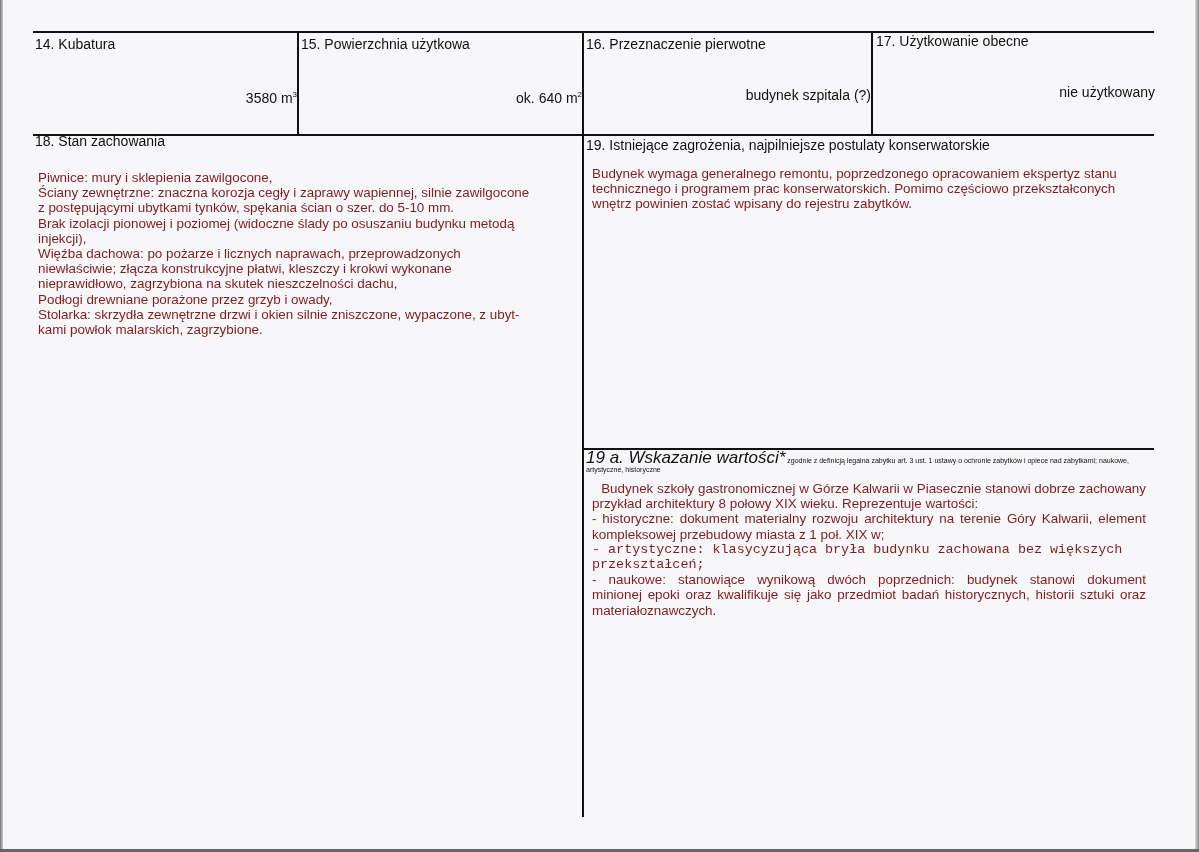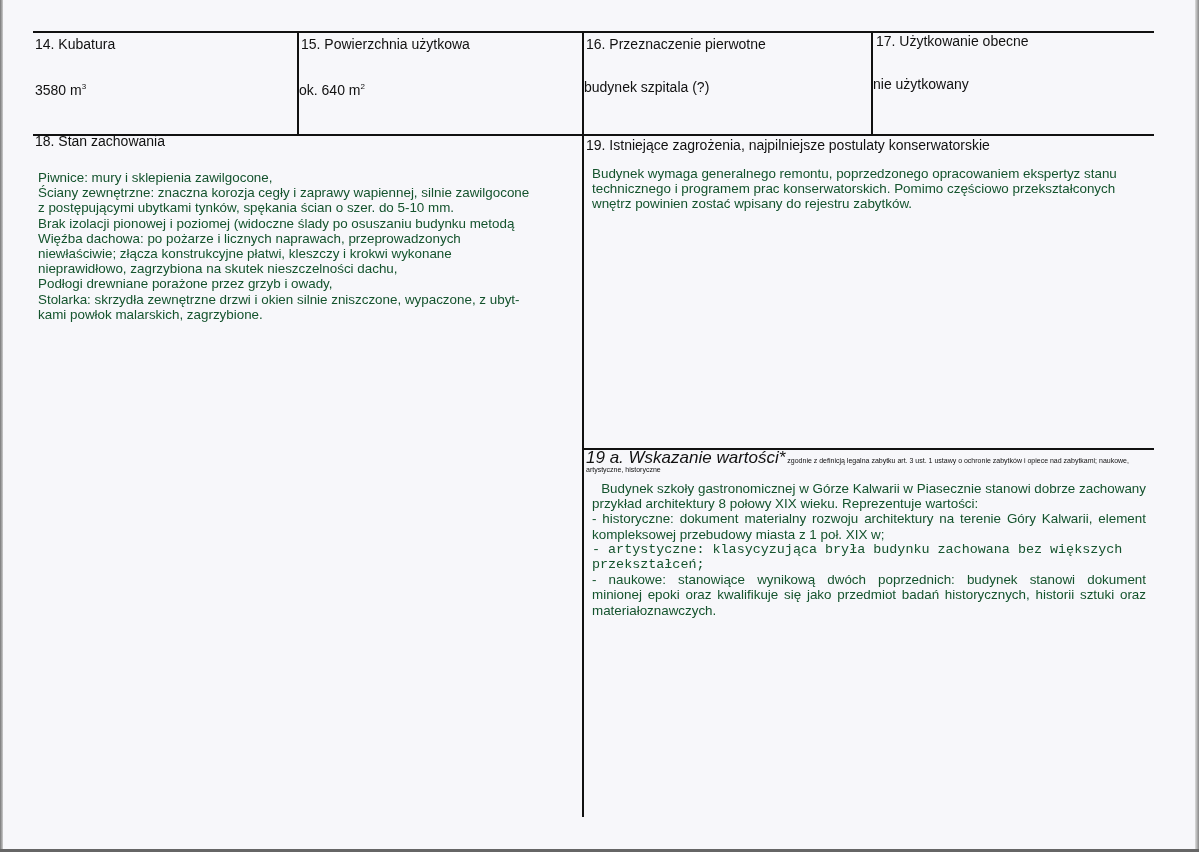--- a/index.html
+++ b/index.html
@@ -41,32 +41,33 @@
       position: absolute;
       font-size: 14px;
       line-height: 12px;
       color: #111;
       white-space: nowrap;
     }
     .cell-value {
       position: absolute;
       font-size: 14px;
       line-height: 16px;
-      text-align: left;
+      text-align: right;
       color: #111;
+      margin-top: 8px;
     }
     .cell-value sup {
       font-size: 8px;
       vertical-align: 6px;
     }
     .body-text {
       position: absolute;
       font-size: 13.4px;
       line-height: 15.2px;
-      color: #14532d;
+      color: #7f1d1d;
     }
     .body-text p {
       margin: 0;
     }
     .justify p {
       text-align: justify;
     }
     .label-19a {
       position: absolute;
       font-size: 7px;
@@ -118,20 +119,21 @@
     <div class="cell-value" style="left:873px; top:76px; width:282px;">nie użytkowany</div>
   </div>
 
   <div>
     <div class="cell-label" style="left:35px; top:135px;">18. Stan zachowania</div>
     <div class="body-text" style="left:38px; top:170px; width:540px;">
       <p>Piwnice: mury i sklepienia zawilgocone,</p>
       <p>Ściany zewnętrzne: znaczna korozja cegły i zaprawy wapiennej, silnie zawilgocone</p>
       <p>z postępującymi ubytkami tynków, spękania ścian o szer. do 5-10 mm.</p>
       <p>Brak izolacji pionowej i poziomej (widoczne ślady po osuszaniu budynku metodą</p>
+      <p>injekcji),</p>
       <p>Więźba dachowa: po pożarze i licznych naprawach, przeprowadzonych</p>
       <p>niewłaściwie; złącza konstrukcyjne płatwi, kleszczy i krokwi wykonane</p>
       <p>nieprawidłowo, zagrzybiona na skutek nieszczelności dachu,</p>
       <p>Podłogi drewniane porażone przez grzyb i owady,</p>
       <p>Stolarka: skrzydła zewnętrzne drzwi i okien silnie zniszczone, wypaczone, z ubyt-</p>
       <p>kami powłok malarskich, zagrzybione.</p>
     </div>
   </div>
 
   <div>

